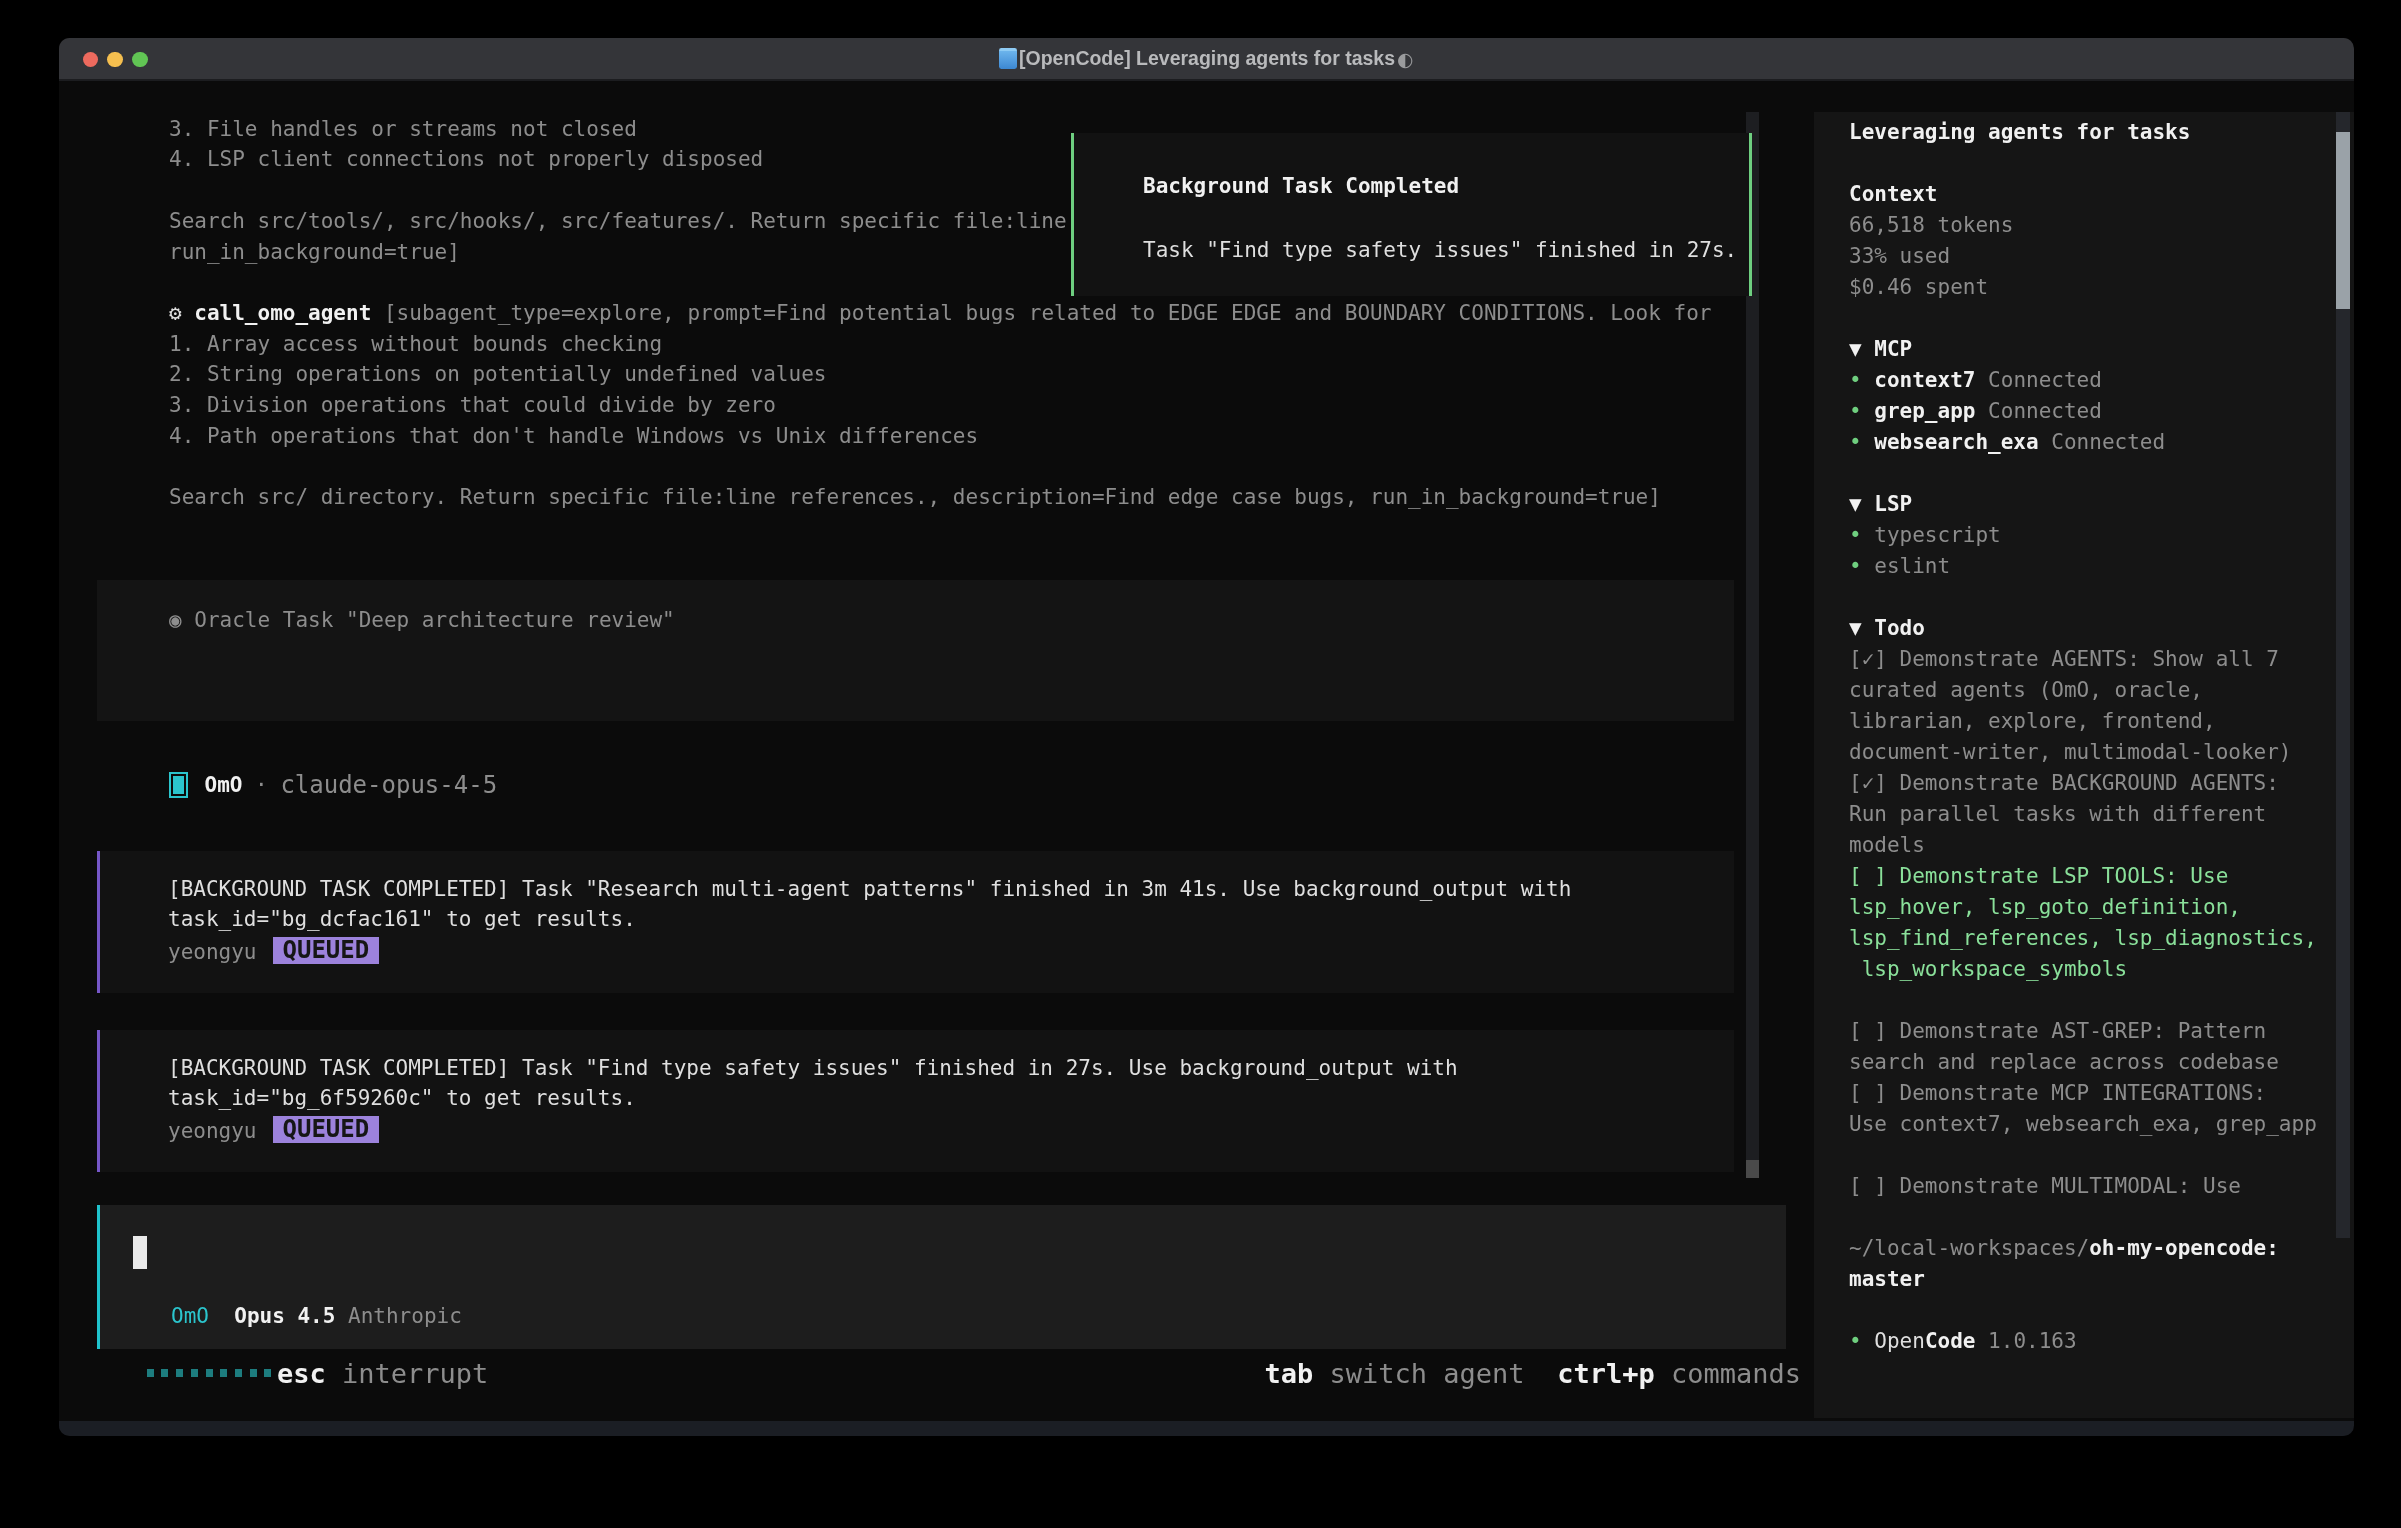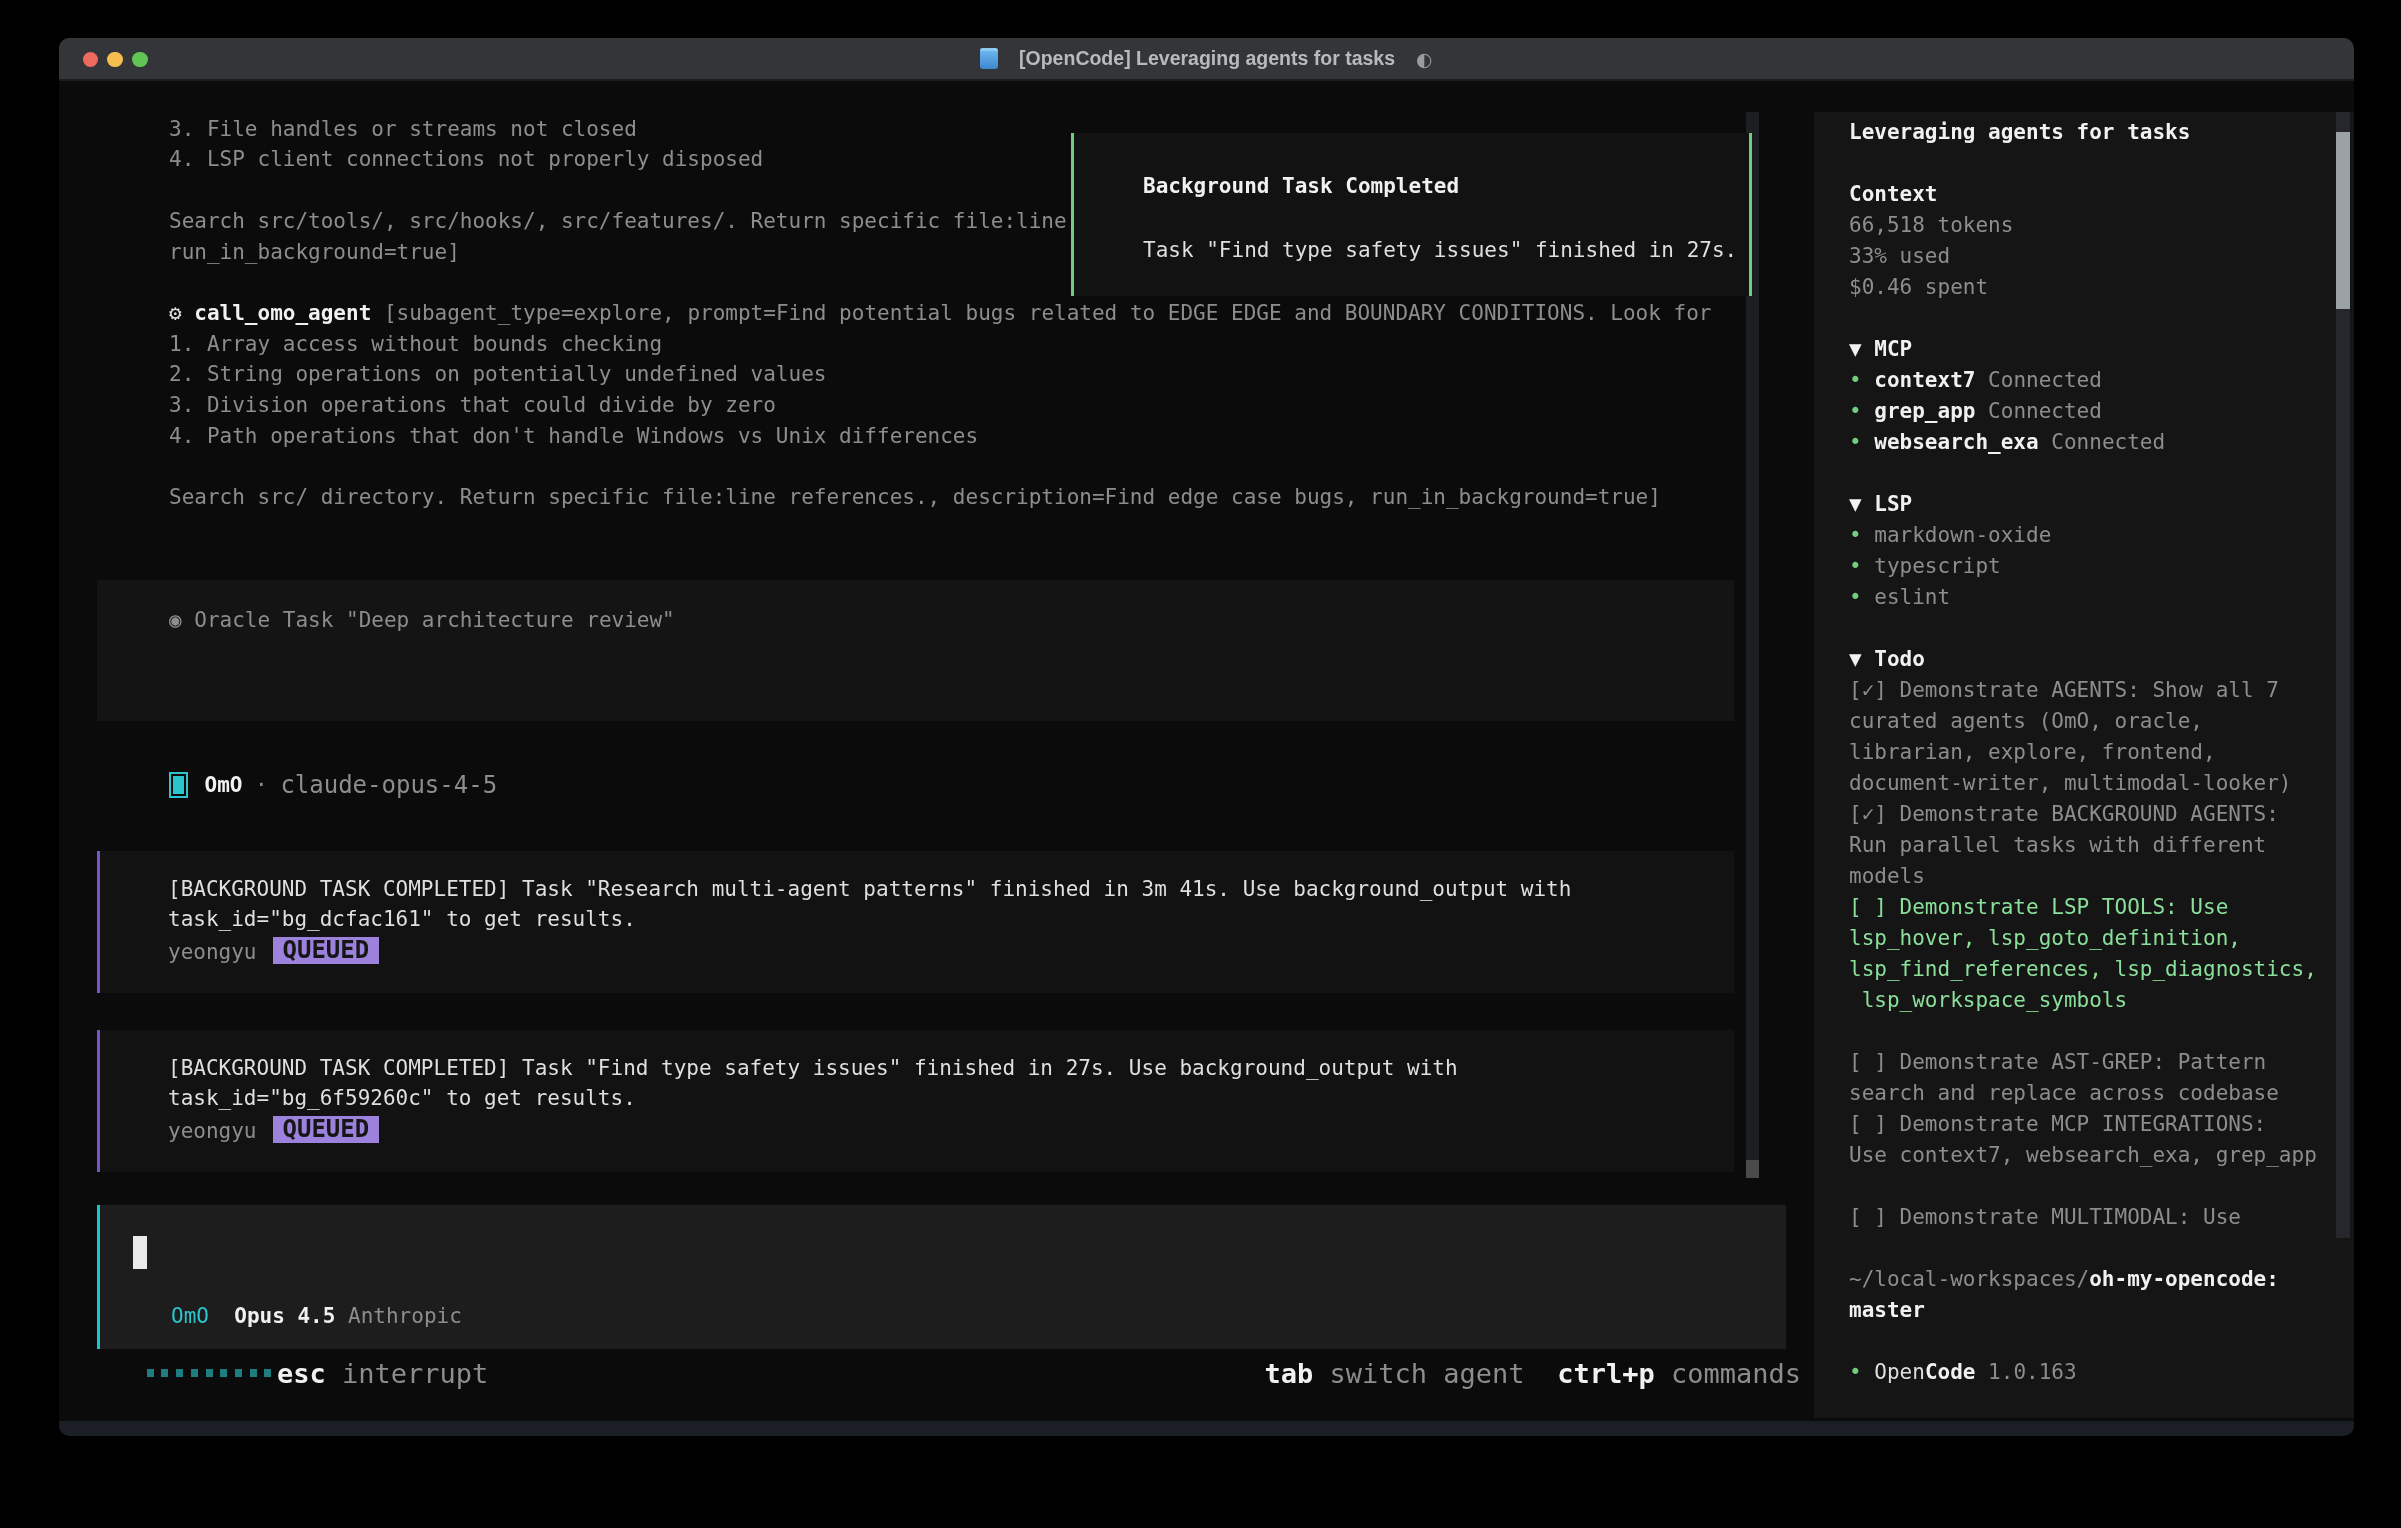--- a/index.html
+++ b/index.html
@@ -10,21 +10,21 @@
     background:#0b0b0b;border-radius:10.6px;overflow:hidden;
   }
   
   #titlebar{
     position:absolute;left:0;top:0;width:100%;height:43px;
     background:#343539;border-bottom:2.4px solid #1c1d20;
     display:flex;align-items:center;justify-content:center;
   }
   .traffic{position:absolute;left:23.6px;top:14px;display:flex;gap:9.5px;}
   .light{width:15.4px;height:15.4px;border-radius:50%;}
-  .title-wrap{display:flex;align-items:center;gap:21px;
+  .title-wrap{display:flex;align-items:center;gap:2px;
     font-family:"Liberation Sans","DejaVu Sans",sans-serif;
     font-weight:bold;font-size:19.5px;color:#b9babc;}
   .doc-icon{width:17.7px;height:21px;border-radius:2.4px;
     background:linear-gradient(180deg,#6cb4ec 0%,#3c87d2 100%);
     border-top:3px solid #8ecbf4;}
   .moon-glyph{color:#9a9b9d;font-size:19px;font-family:"DejaVu Sans",sans-serif;}
   
   .line{position:absolute;white-space:pre;font-size:21px;line-height:31px;}
   .flow-line{white-space:pre;font-size:21px;line-height:31px;height:31px;}
   .dim{color:#8d8d8d;}
@@ -179,21 +179,20 @@
     <div class="flow-line dim">$0.46 spent</div>
     <div class="sp"></div>
 
     <div class="flow-line"><span class="wb">▼ </span><span class="wb">MCP</span></div>
     <div class="flow-line"><span class="bullet">• </span><span class="wb">context7</span><span class="dim"> Connected</span></div>
     <div class="flow-line"><span class="bullet">• </span><span class="wb">grep_app</span><span class="dim"> Connected</span></div>
     <div class="flow-line"><span class="bullet">• </span><span class="wb">websearch_exa</span><span class="dim"> Connected</span></div>
     <div class="sp"></div>
 
     <div class="flow-line"><span class="wb">▼ </span><span class="wb">LSP</span></div>
-    <div class="flow-line"><span class="bullet">• </span><span class="dim">markdown-oxide</span></div>
     <div class="flow-line"><span class="bullet">• </span><span class="dim">typescript</span></div>
     <div class="flow-line"><span class="bullet">• </span><span class="dim">eslint</span></div>
     <div class="sp"></div>
 
     <div class="flow-line"><span class="wb">▼ </span><span class="wb">Todo</span></div>
     <div class="flow-line dim">[✓] Demonstrate AGENTS: Show all 7</div>
     <div class="flow-line dim">curated agents (OmO, oracle,</div>
     <div class="flow-line dim">librarian, explore, frontend,</div>
     <div class="flow-line dim">document-writer, multimodal-looker)</div>
     <div class="flow-line dim">[✓] Demonstrate BACKGROUND AGENTS:</div>

